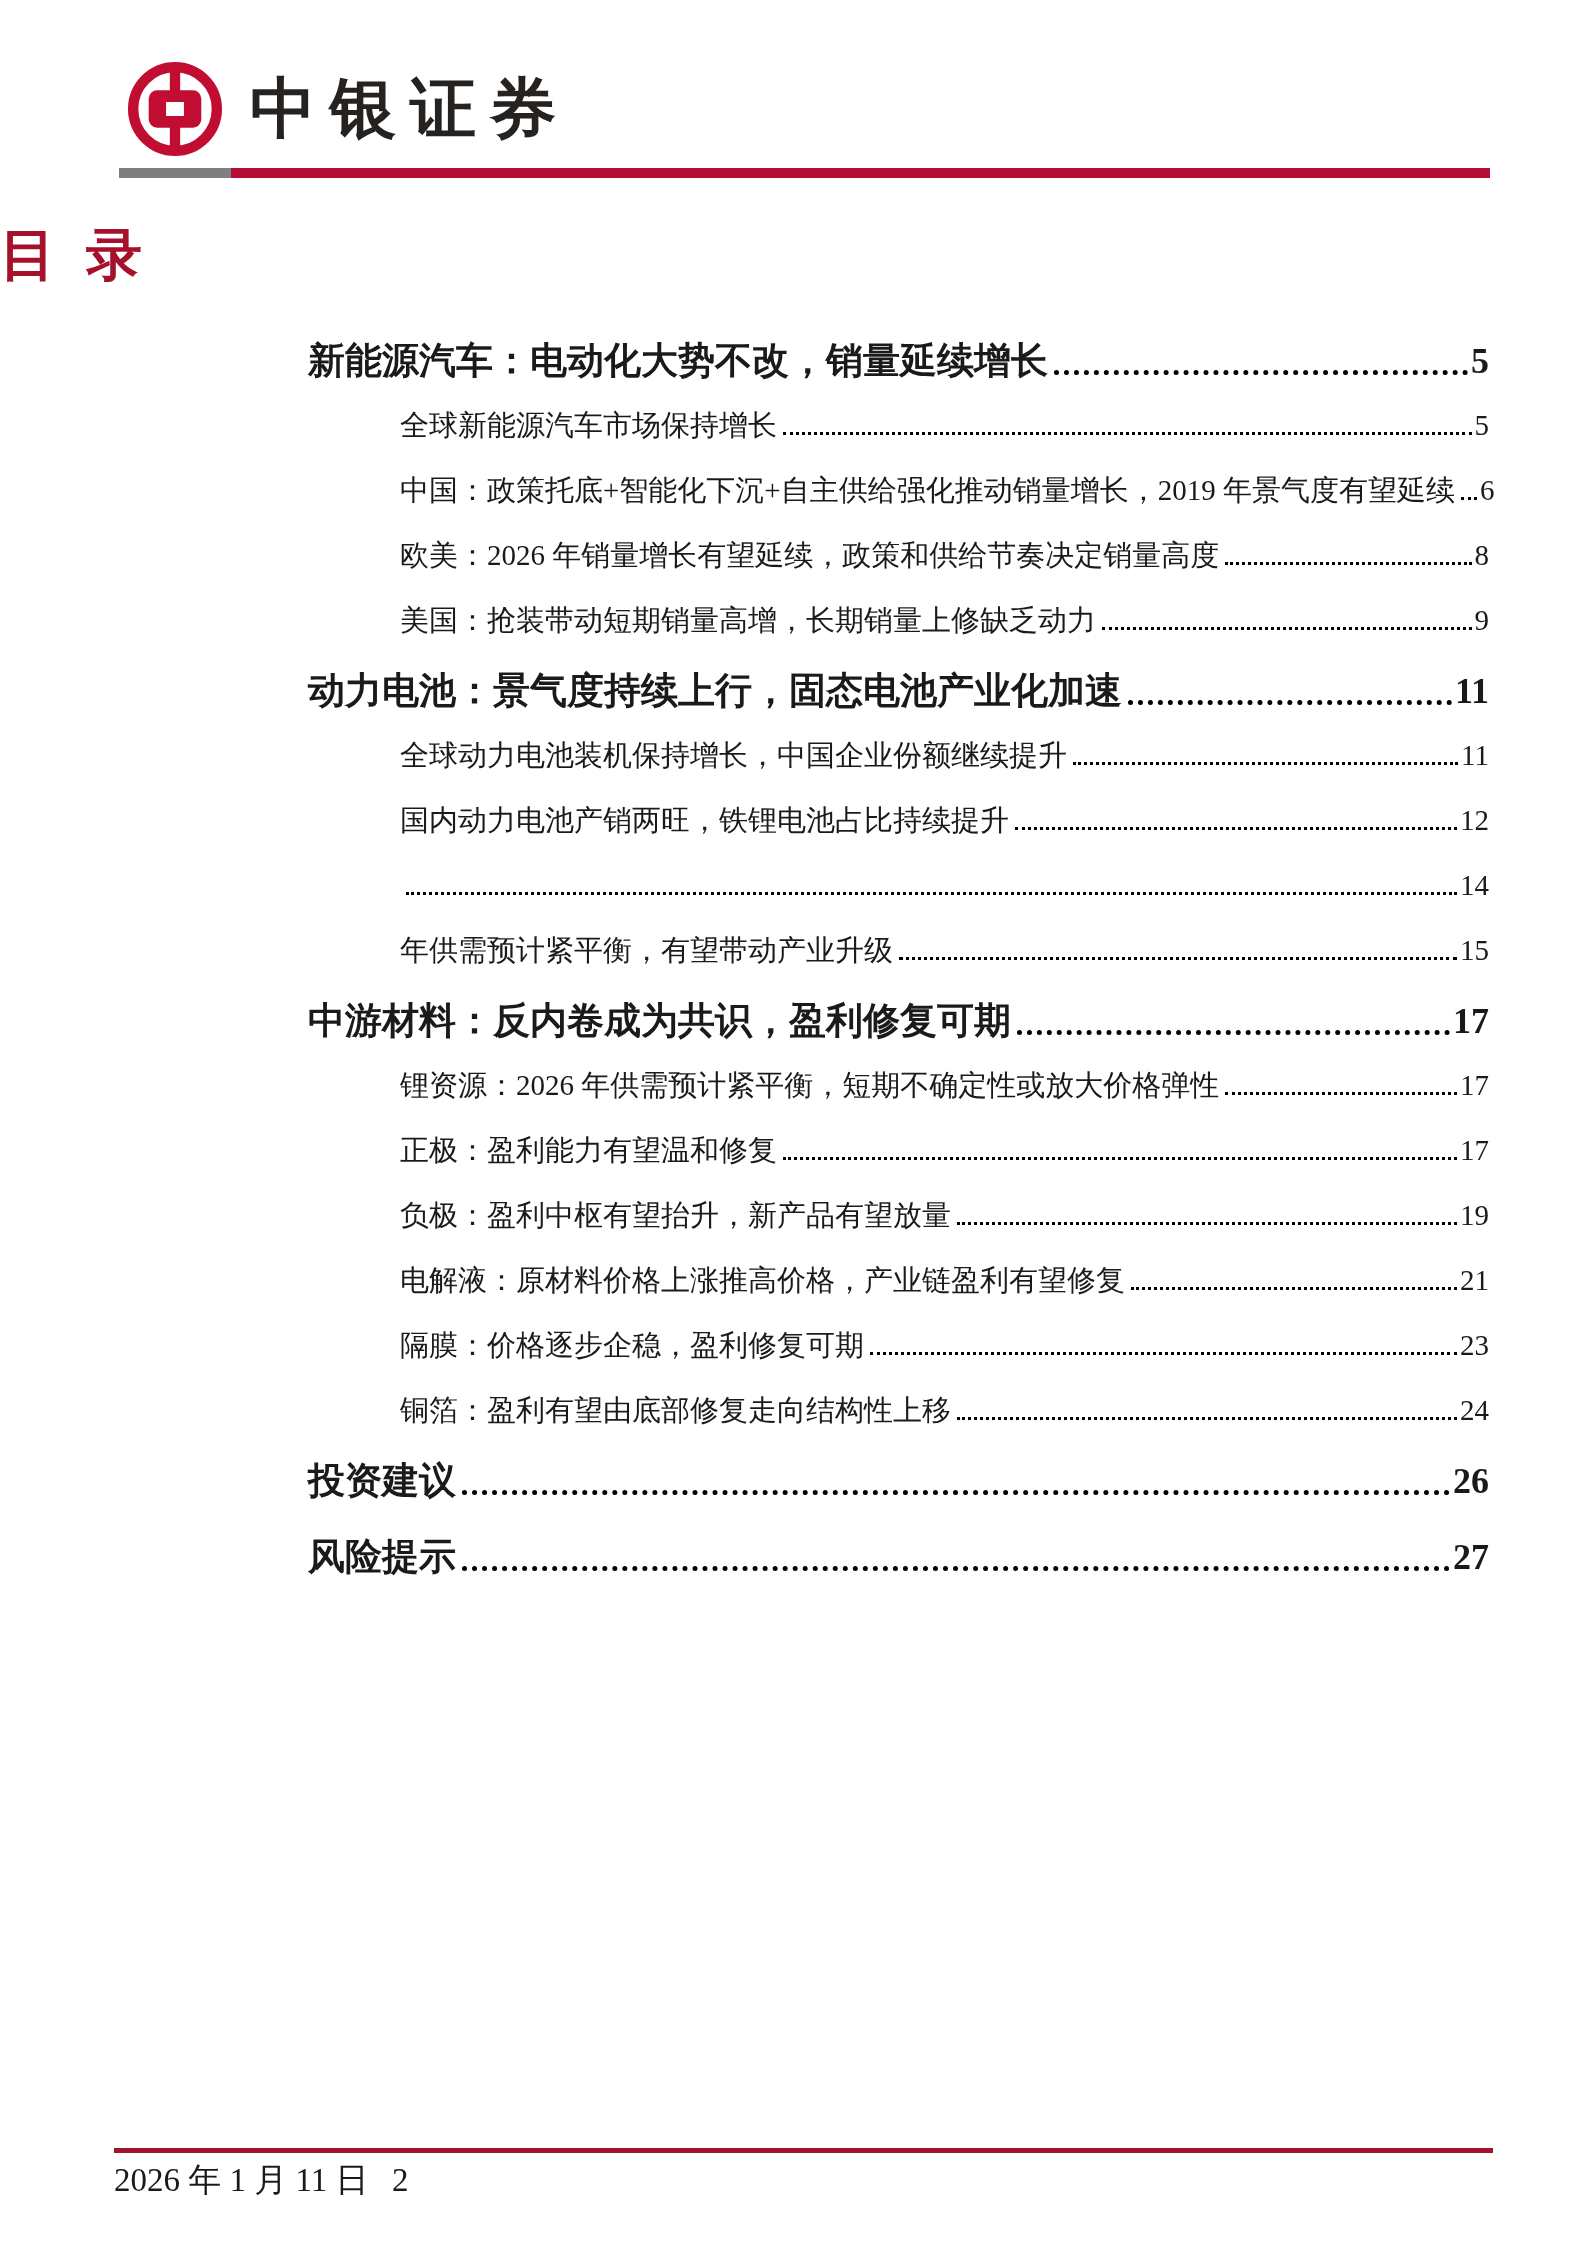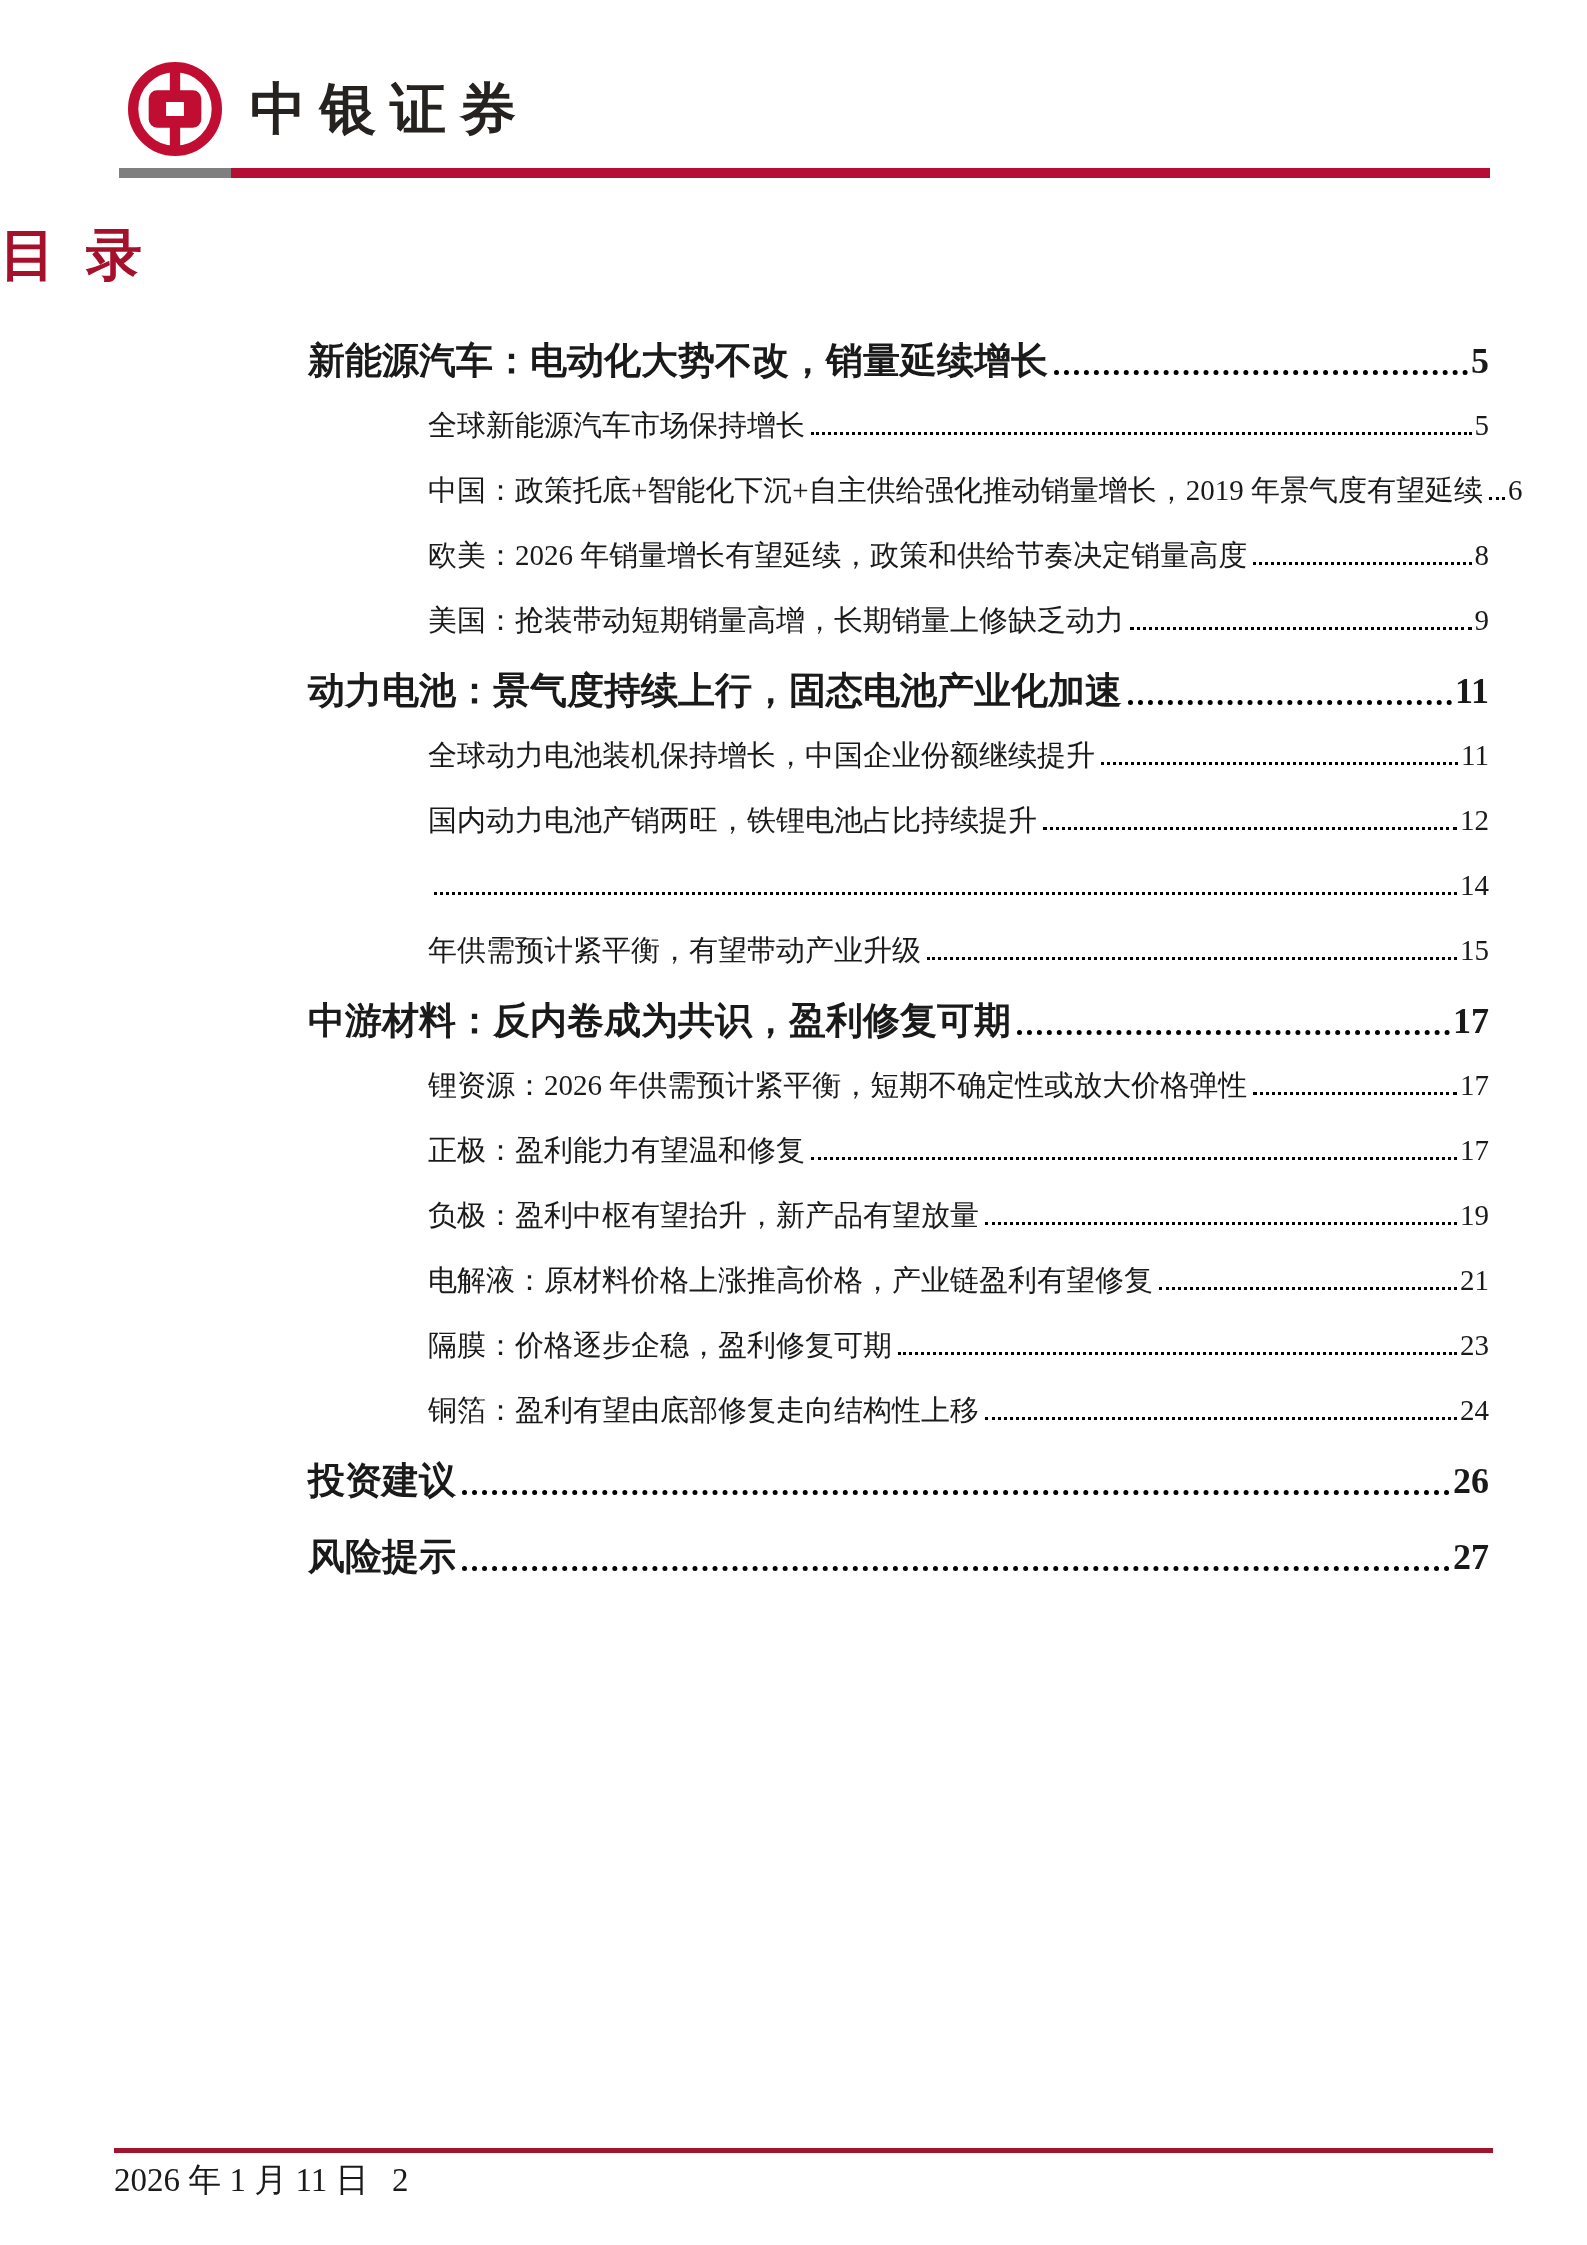--- a/index.html
+++ b/index.html
@@ -19,21 +19,21 @@
     color:var(--ink);
     overflow:hidden;
   }
   
   .header-logo{
     position:absolute;top:62px;left:128px;
     display:flex;align-items:center;gap:28px;
   }
   .logo-mark{width:94px;height:94px;display:block;}
   .brand-name{
-    font-size:56px;font-weight:700;color:#262220;
+    font-size:66px;font-weight:700;color:#262220;
     letter-spacing:14px;line-height:1;white-space:nowrap;
   }
   .header-rule{
     position:absolute;top:168px;left:119px;right:97px;height:10px;
     display:flex;
   }
   .header-rule .seg-gray{width:112px;background:var(--rule-gray);}
   .header-rule .seg-red{flex:1;background:var(--rule-red);}
   
   .toc-title{
@@ -55,21 +55,21 @@
   }
   .toc-row .page{white-space:nowrap;}
   .toc-row.level1{
     font-size:37px;font-weight:700;line-height:46px;
     margin:30px 0 24px 0;
   }
   .toc-row.level1 .page{font-size:36px;}
   .toc-row.level1 .leader{border-bottom-width:5px;margin-bottom:9px;}
   .toc-row.level2{
     font-size:29px;font-weight:400;line-height:34px;
-    margin:0 0 31px 120px;
+    margin:0 0 31px 92px;
   }
   .toc-row.level2 .page{font-size:29px;}
   .toc-row.level2 .leader{border-bottom-width:3px;margin-bottom:7px;}
   .toc > .toc-row:first-child{margin-top:8px;}
   
   .footer-rule{
     position:absolute;top:2148px;left:114px;right:94px;height:5px;
     background:var(--footer-rule-red);
   }
   .footer{

